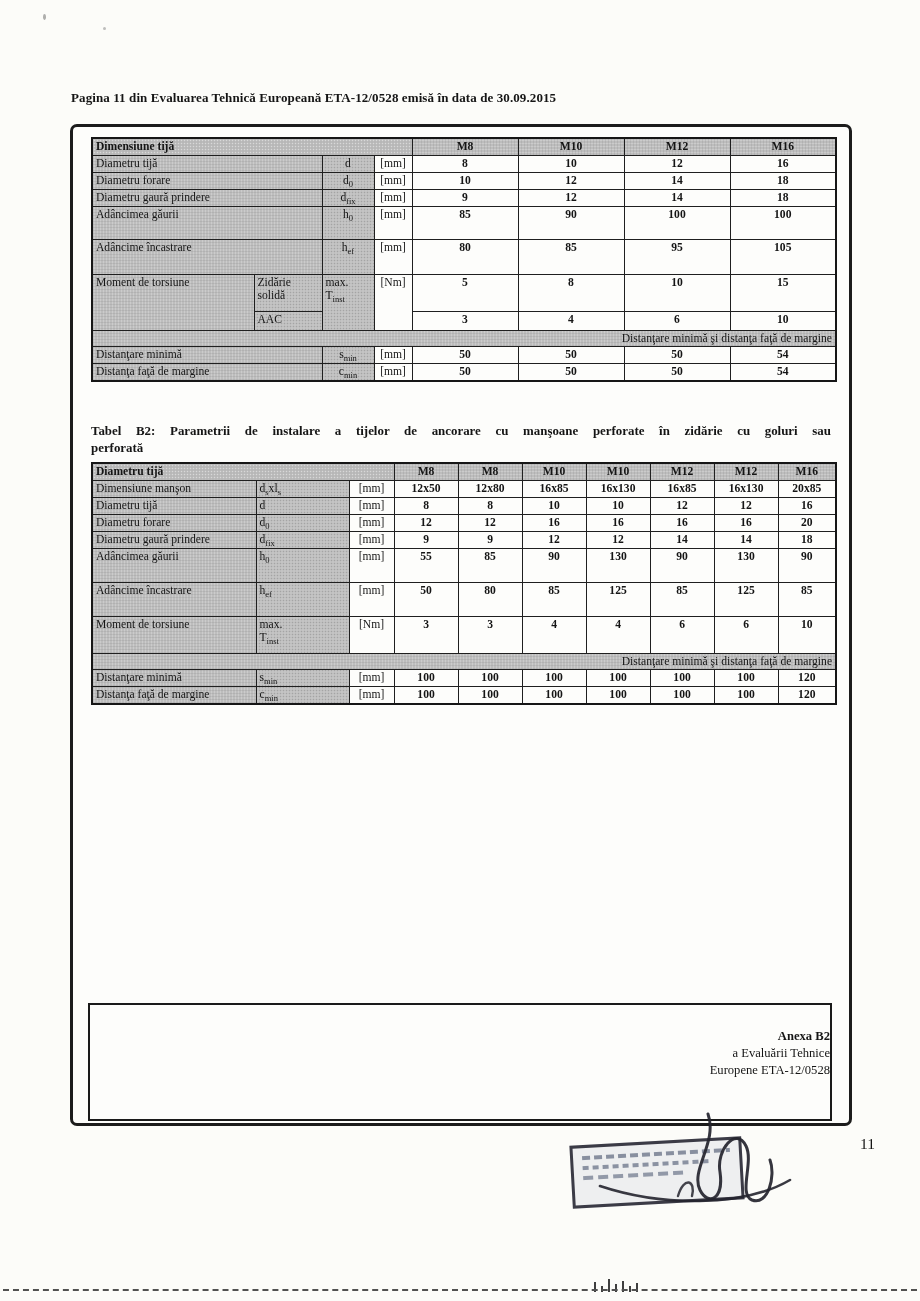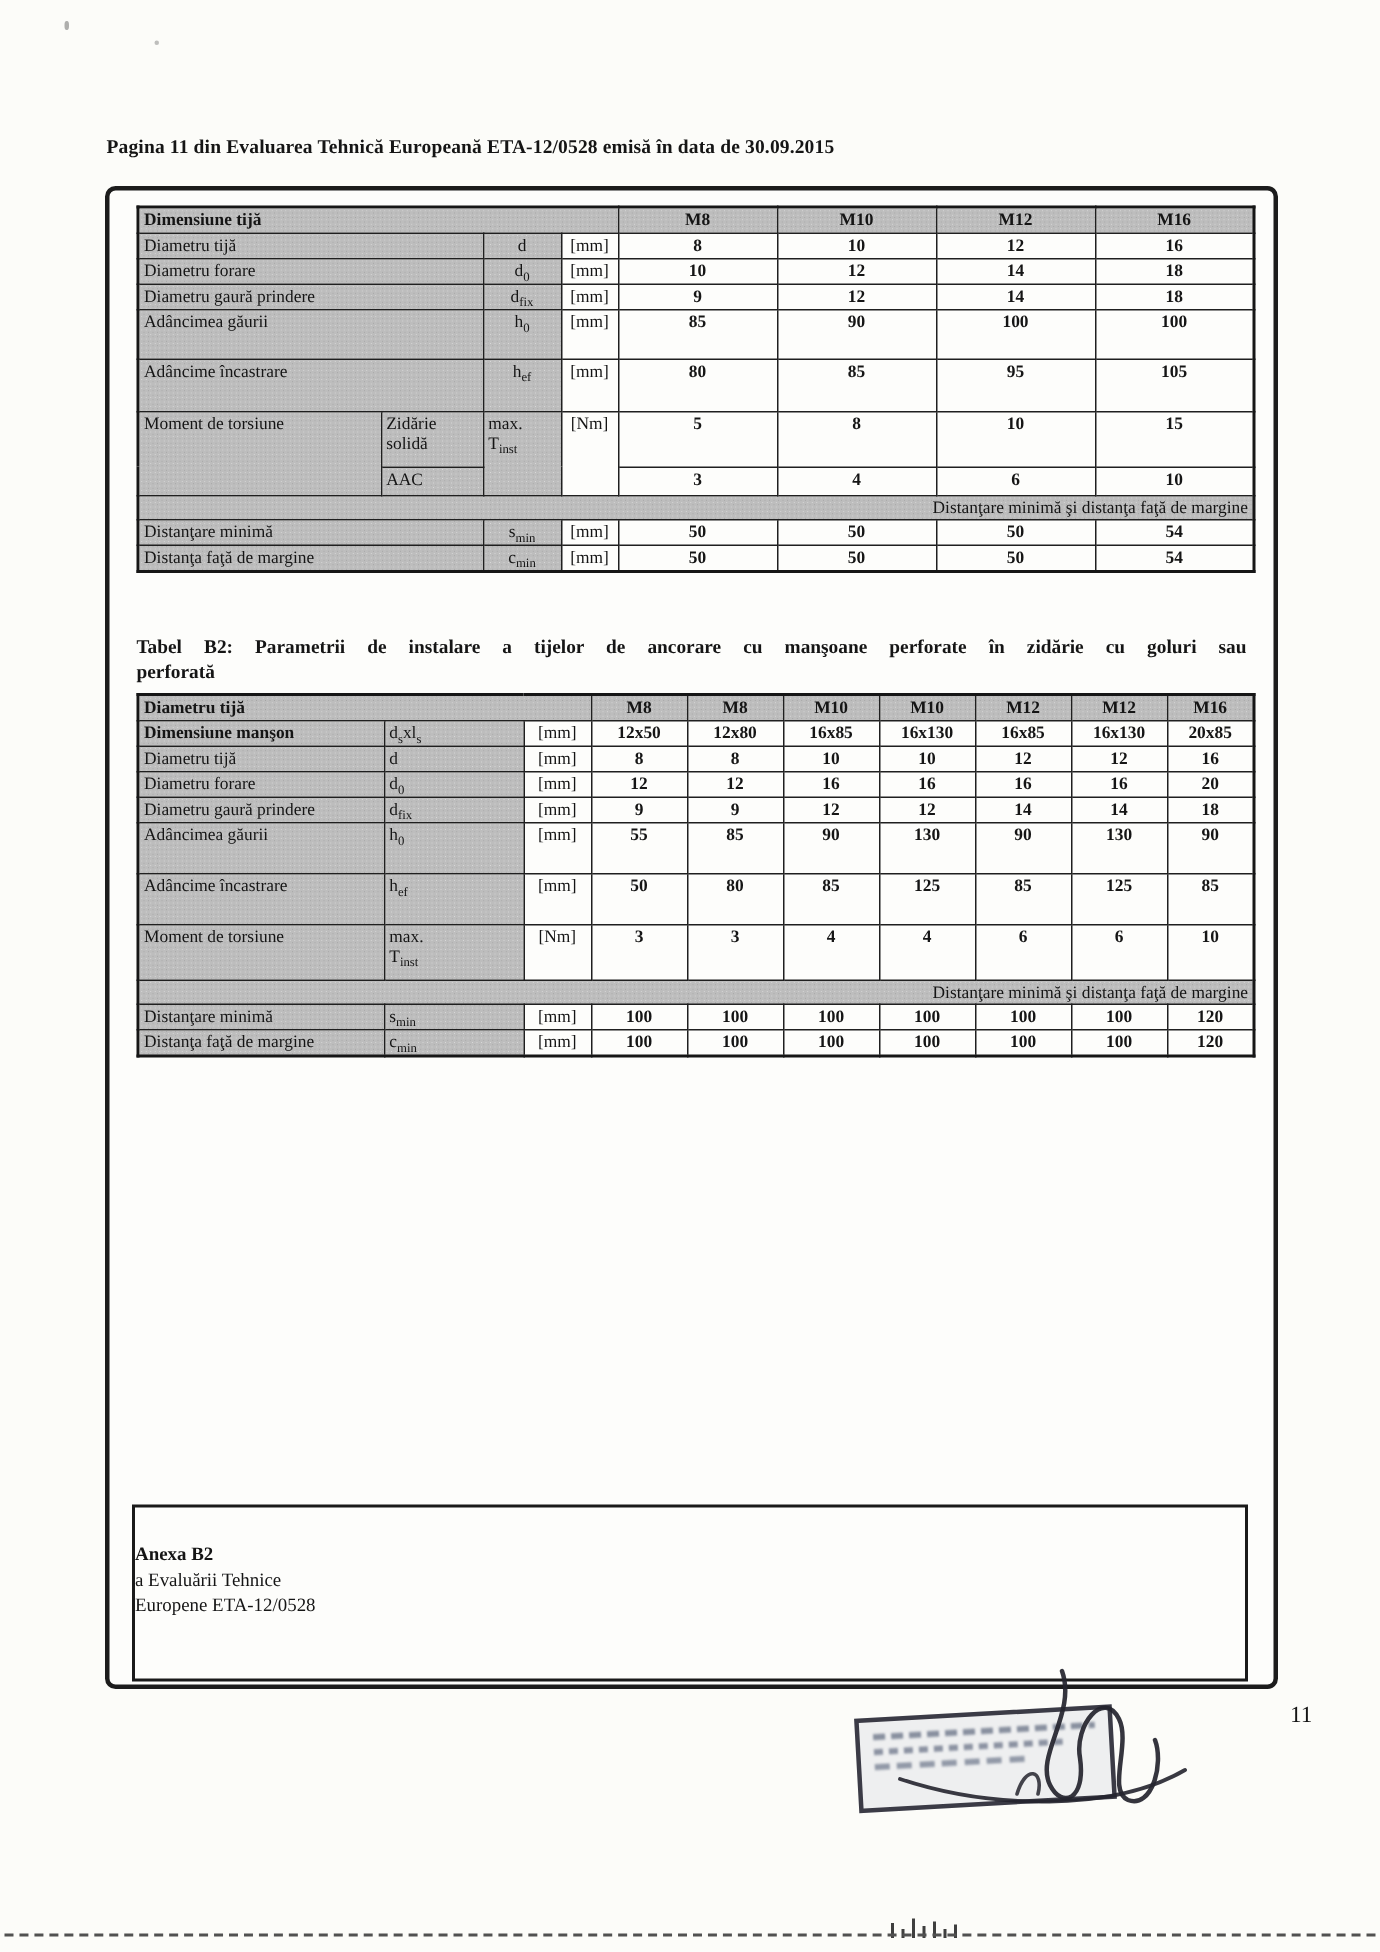--- a/index.html
+++ b/index.html
@@ -19,38 +19,38 @@
   .b2-title{margin:41px 0 6px 0;line-height:1.25;}
   .just{text-align:justify;text-align-last:justify;}
 
   table.tb{border-collapse:collapse;table-layout:fixed;width:744px;border:2px solid #161616;}
   .tb td{border:1px solid #1f1f1f;vertical-align:top;padding:1px 3px;font-size:11.6px;line-height:1.18;overflow:hidden;}
   .shade{background-color:#bdbdbd;
          background-image:radial-gradient(#d8d8d8 21%,rgba(0,0,0,0) 22%),radial-gradient(#a4a4a4 21%,rgba(0,0,0,0) 22%);
          background-size:3px 3px;background-position:0 0,1.5px 1.5px;}
   .lbl{text-align:left;}
   .corner{font-weight:bold;}
-  .bold{font-weight:bold;}
+  .bold{font-weight:normal;}
   .hdr{text-align:center;font-weight:bold;font-size:12.1px;}
   .sym{text-align:center;}
   .symL{text-align:left;}
   .unit{text-align:center;padding:1px 1px;}
   .val{text-align:center;font-weight:bold;font-size:12.4px;}
   .section{font-weight:normal;text-align:right;}
   sub{font-size:8.5px;line-height:0;}
   .r16{height:16px}.r17{height:17px}.r19{height:19px}.r33{height:33px}.r34{height:34px}.r35{height:35px}.r37{height:37px}
 
   .footer{position:absolute;left:15px;top:876px;width:744px;height:118px;border:2px solid #1a1a1a;
           display:flex;box-sizing:border-box;background:#fdfdfb;}
   .f-left{width:562px;border-right:2px solid #1a1a1a;display:flex;flex-direction:column;box-sizing:border-box;}
   .f-products{height:66px;border-bottom:2px solid #1a1a1a;text-align:center;font-weight:bold;font-size:13px;
               padding-top:13px;box-sizing:border-box;line-height:1.32;}
   .f-usage{flex:1;text-align:center;font-size:12.6px;padding-top:4px;line-height:1.3;}
   .f-usage .t{font-weight:bold;}
-  .f-right{flex:1;text-align:left;font-size:12.6px;padding-top:23px;line-height:1.35;}
+  .f-right{flex:1;text-align:right;font-size:12.6px;padding-top:23px;line-height:1.35;margin-left:17px;}
   .f-right .t{font-weight:bold;}
 
   .page-number{position:absolute;left:860px;top:1135px;font-size:15.5px;}
 
   .stamp{position:absolute;left:571px;top:1141px;width:172px;height:63px;border:3px solid #3b3b46;
          transform:rotate(-3.2deg);background:rgba(225,227,233,.55);padding:8px 9px 0 9px;box-sizing:border-box;}
   .stamp-line{height:4px;margin-bottom:6px;filter:blur(.6px);opacity:.75;
               background:repeating-linear-gradient(90deg,#667084 0 8px,transparent 8px 12px);}
   .stamp-line.l2{background:repeating-linear-gradient(90deg,#6b7488 0 6px,transparent 6px 10px);width:88%;}
   .stamp-line.l3{background:repeating-linear-gradient(90deg,#747d90 0 10px,transparent 10px 15px);width:70%;}

